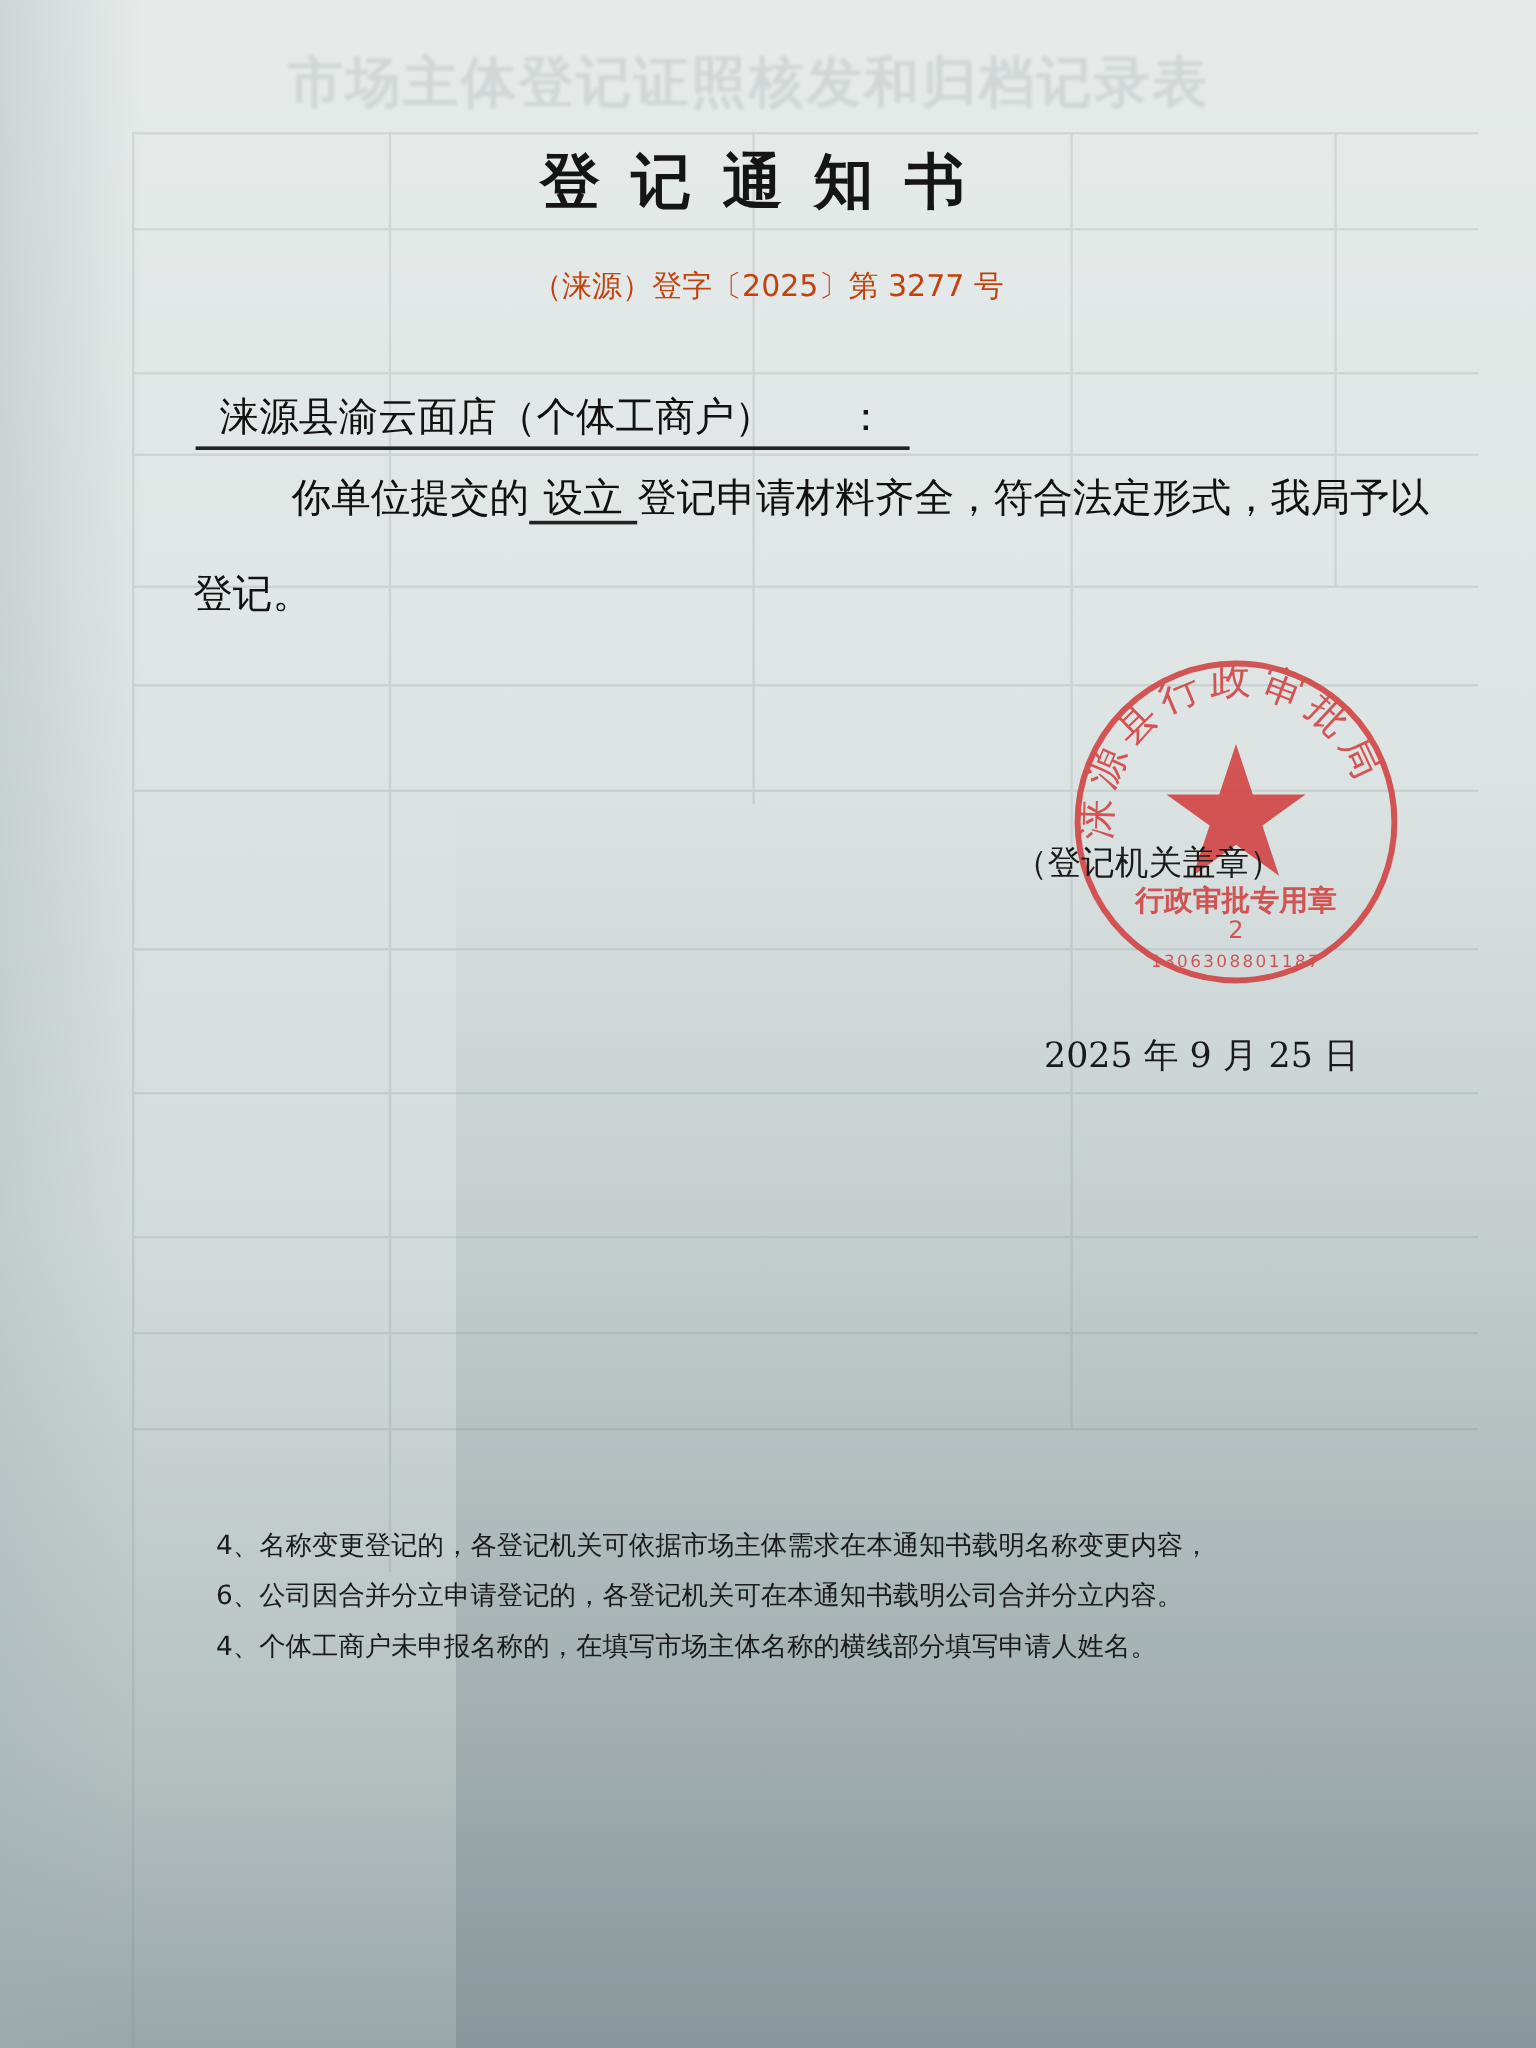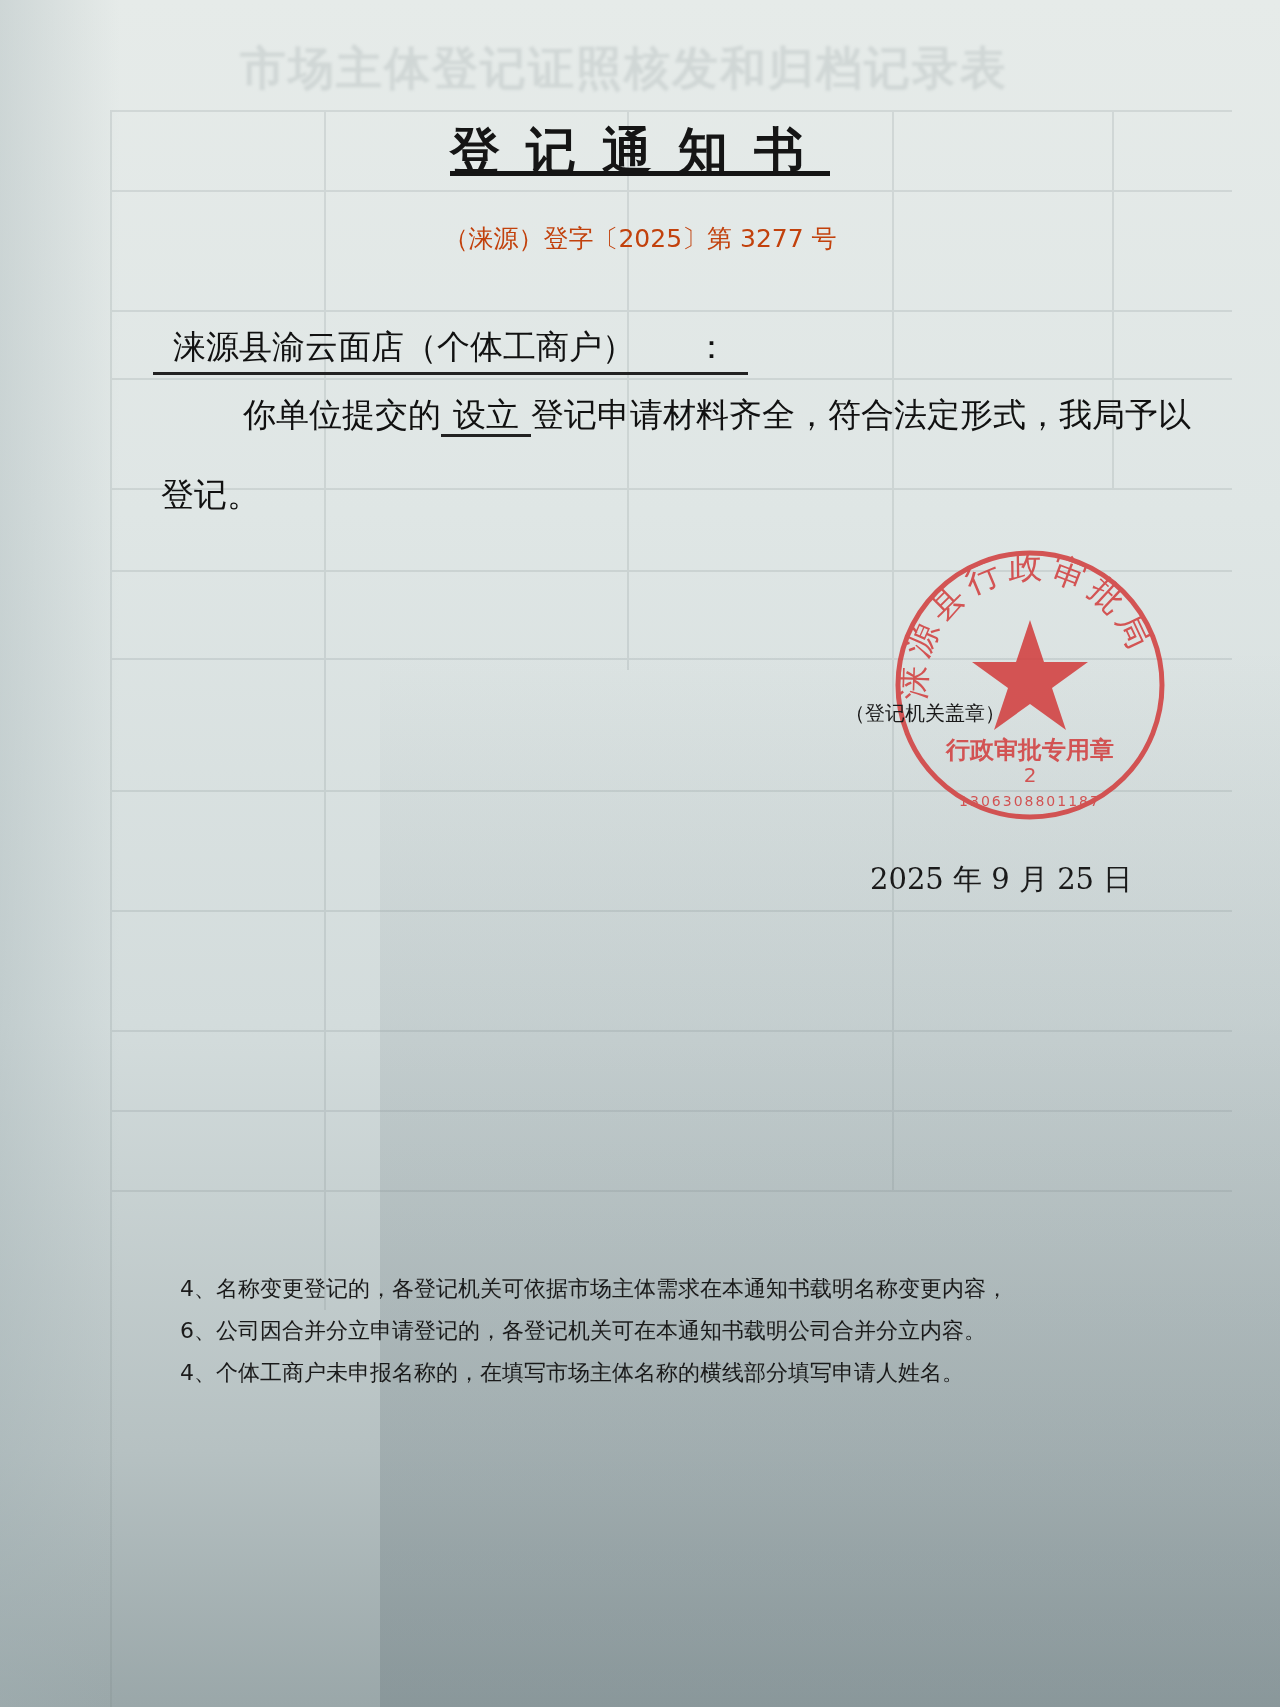--- a/index.html
+++ b/index.html
@@ -31,43 +31,43 @@
     .ghost .hl { position: absolute; left: 0; right: 0; height: 2px; background: #6d7a7c; }
     .ghost .vl { position: absolute; top: 0; width: 2px; background: #6d7a7c; }
     .ghost-title {
       position: absolute; left: 240px; top: 38px; font-size: 46px; font-weight: bold;
       color: #7e8a8c; opacity: 0.2; letter-spacing: 2px; filter: blur(1.5px);
       font-family: "DejaVu Sans", sans-serif;
     }
     .title {
       position: absolute; left: 0; width: 1280px; top: 118px;
       text-align: center; font-size: 50px; font-weight: bold; color: #151515;
-      letter-spacing: 26px; font-family: "DejaVu Sans", sans-serif; text-decoration: underline;
+      letter-spacing: 26px; font-family: "DejaVu Sans", sans-serif;
     }
     .doc-number {
       position: absolute; left: 0; width: 1280px; top: 222px;
       text-align: center; font-size: 25px; color: #c2410c;
       font-family: "DejaVu Sans", sans-serif;
     }
     .recipient {
-      position: absolute; left: 153px; top: 325px; font-size: 33px; color: #111;
+      position: absolute; left: 163px; top: 325px; font-size: 33px; color: #111;
       display: flex; align-items: flex-end;
     }
     .recipient .name {
       border-bottom: 3px solid #222; padding-left: 20px; padding-right: 60px; padding-bottom: 2px;
     }
     .recipient .colon { border-bottom: 3px solid #222; padding-right: 20px; padding-bottom: 2px; }
     .para {
       position: absolute; left: 145px; width: 1040px; font-size: 33px; color: #111;
       line-height: 80px;
     }
     .para-1 { top: 375px; text-indent: 82px; margin-left: 16px; }
     .para-1 .blank { border-bottom: 3px solid #222; padding: 0 12px; }
     .seal-note {
-      position: absolute; left: 845px; top: 700px; font-size: 20px; color: #1a1a1a; z-index: 3;
+      position: absolute; left: 845px; top: 700px; font-size: 28px; color: #1a1a1a; z-index: 3;
     }
     .date {
       position: absolute; left: 870px; top: 860px; font-size: 29px; color: #1a1a1a;
     }
     .stamp {
       position: absolute; left: 885px; top: 540px; width: 290px; height: 290px; z-index: 2;
       opacity: 0.85;
     }
     .notes {
       position: absolute; left: 128px; top: 1268px; width: 1100px; font-size: 22px; color: #1a1a1a;

